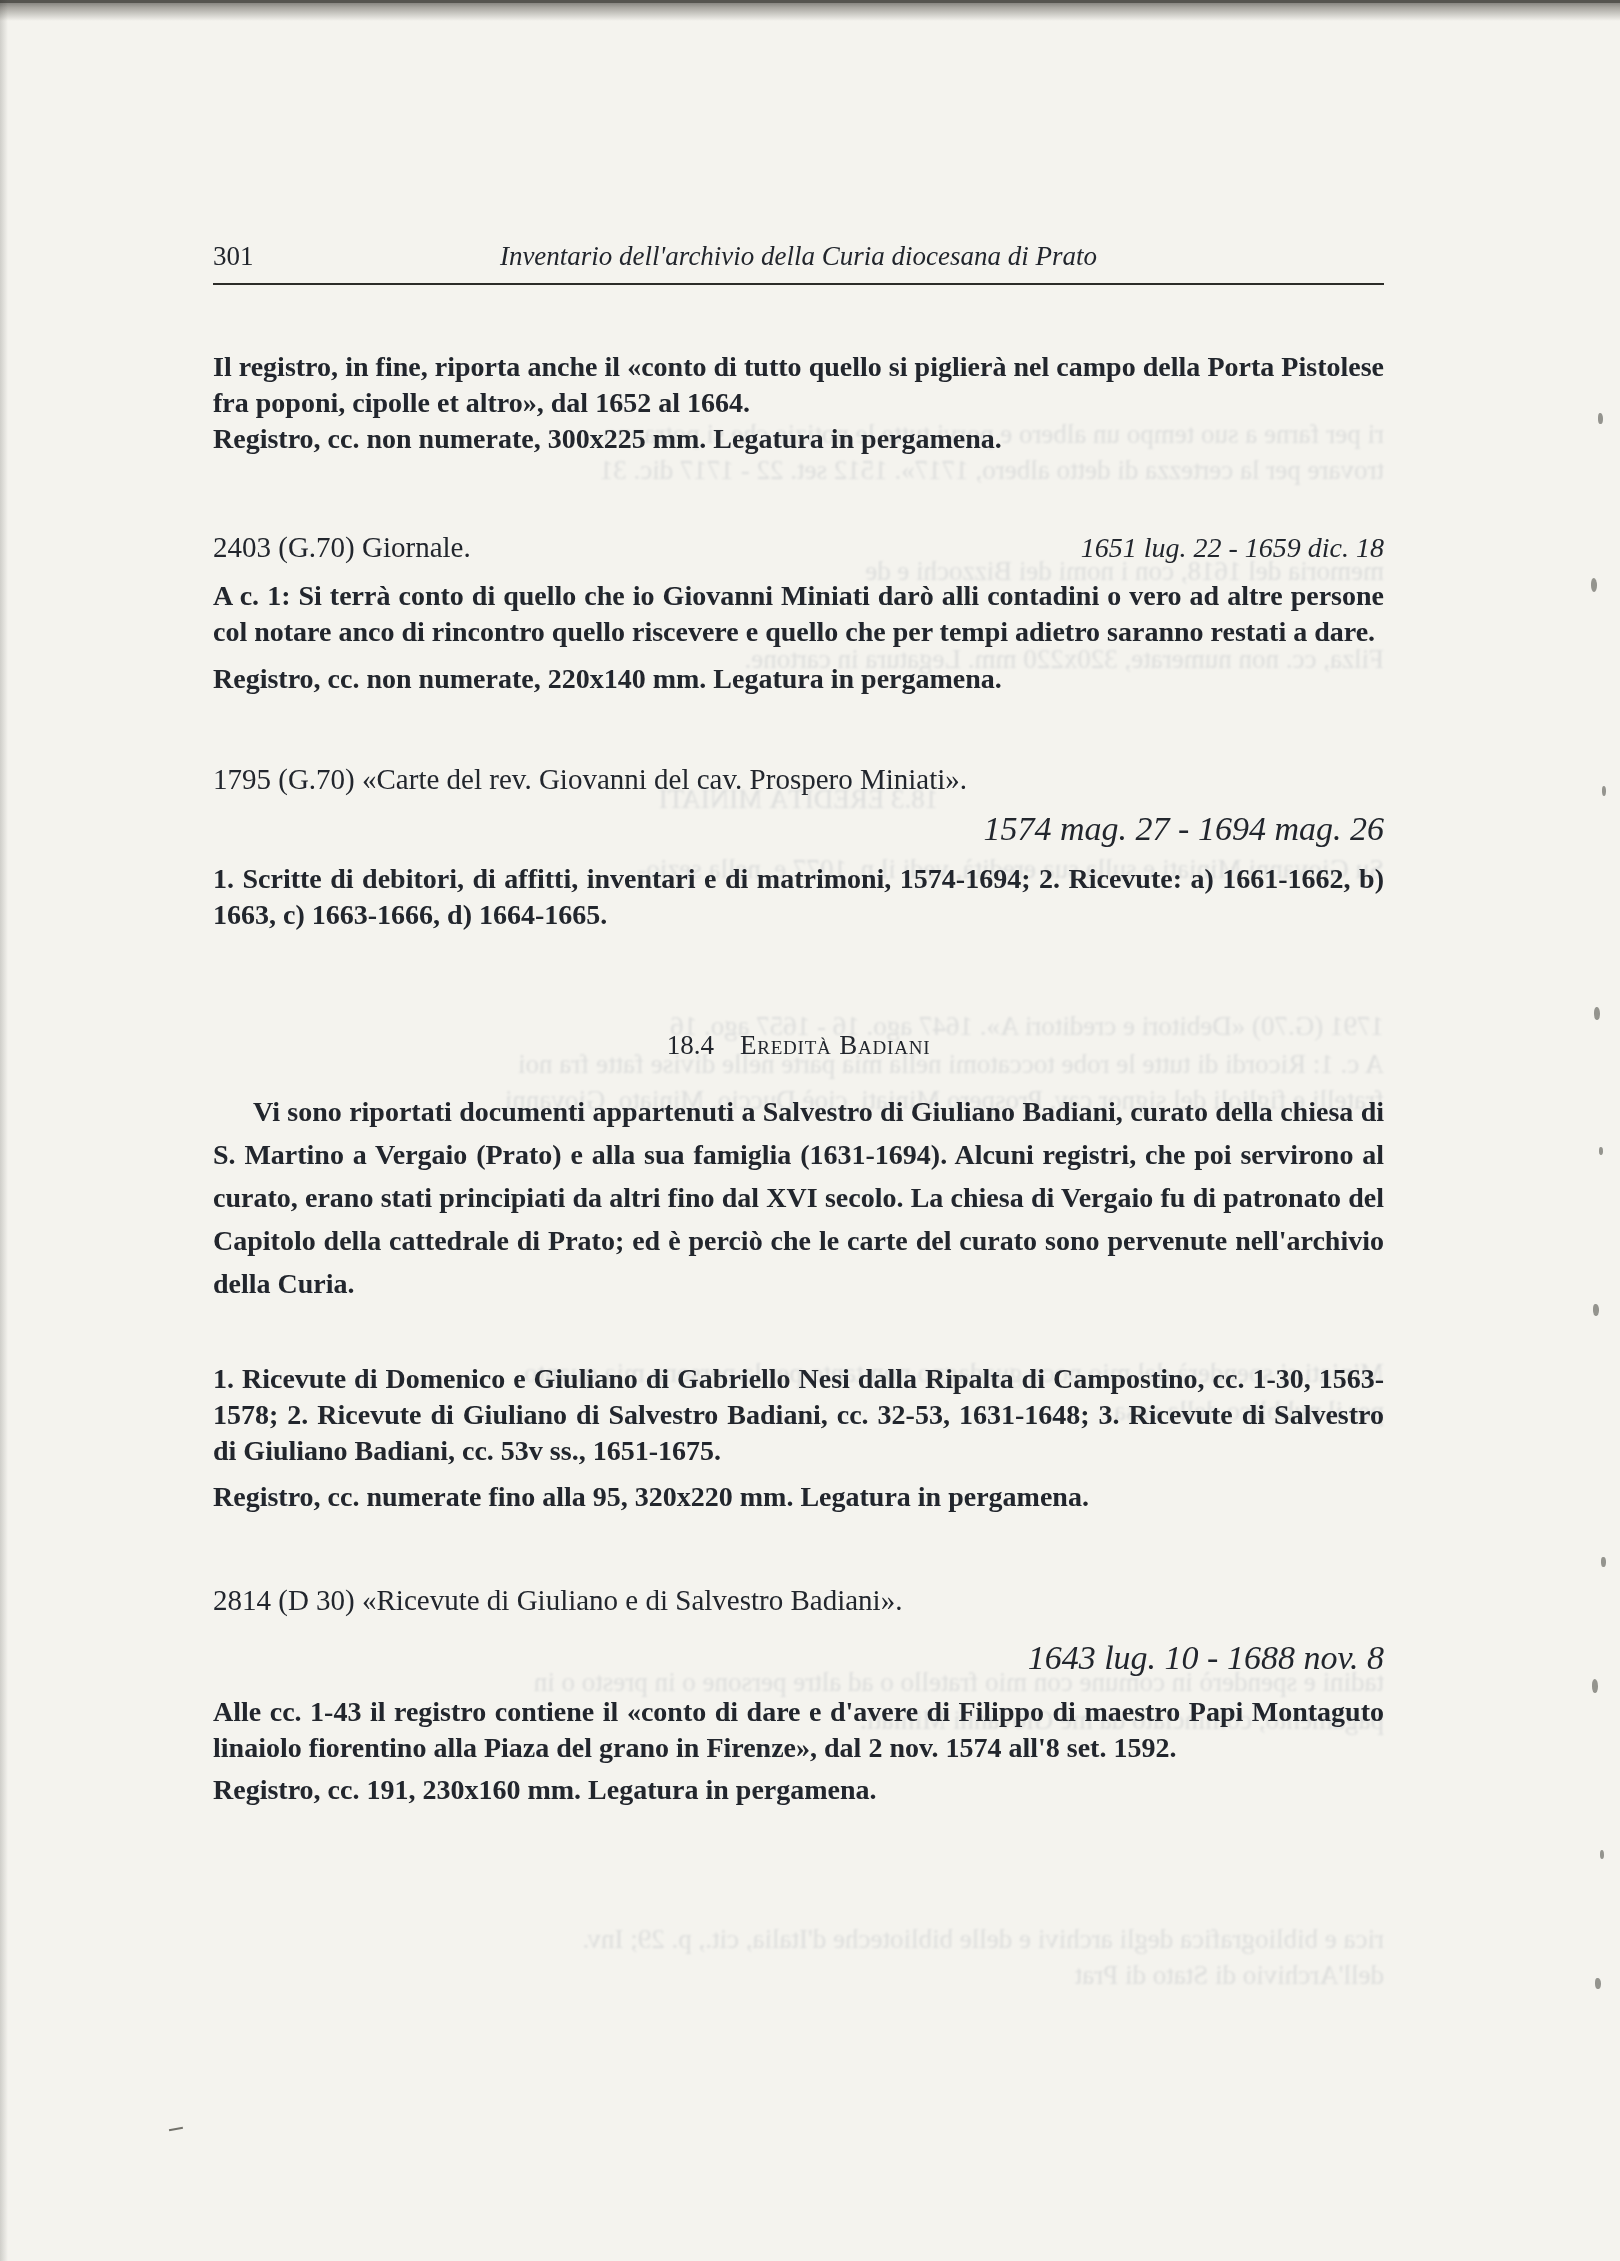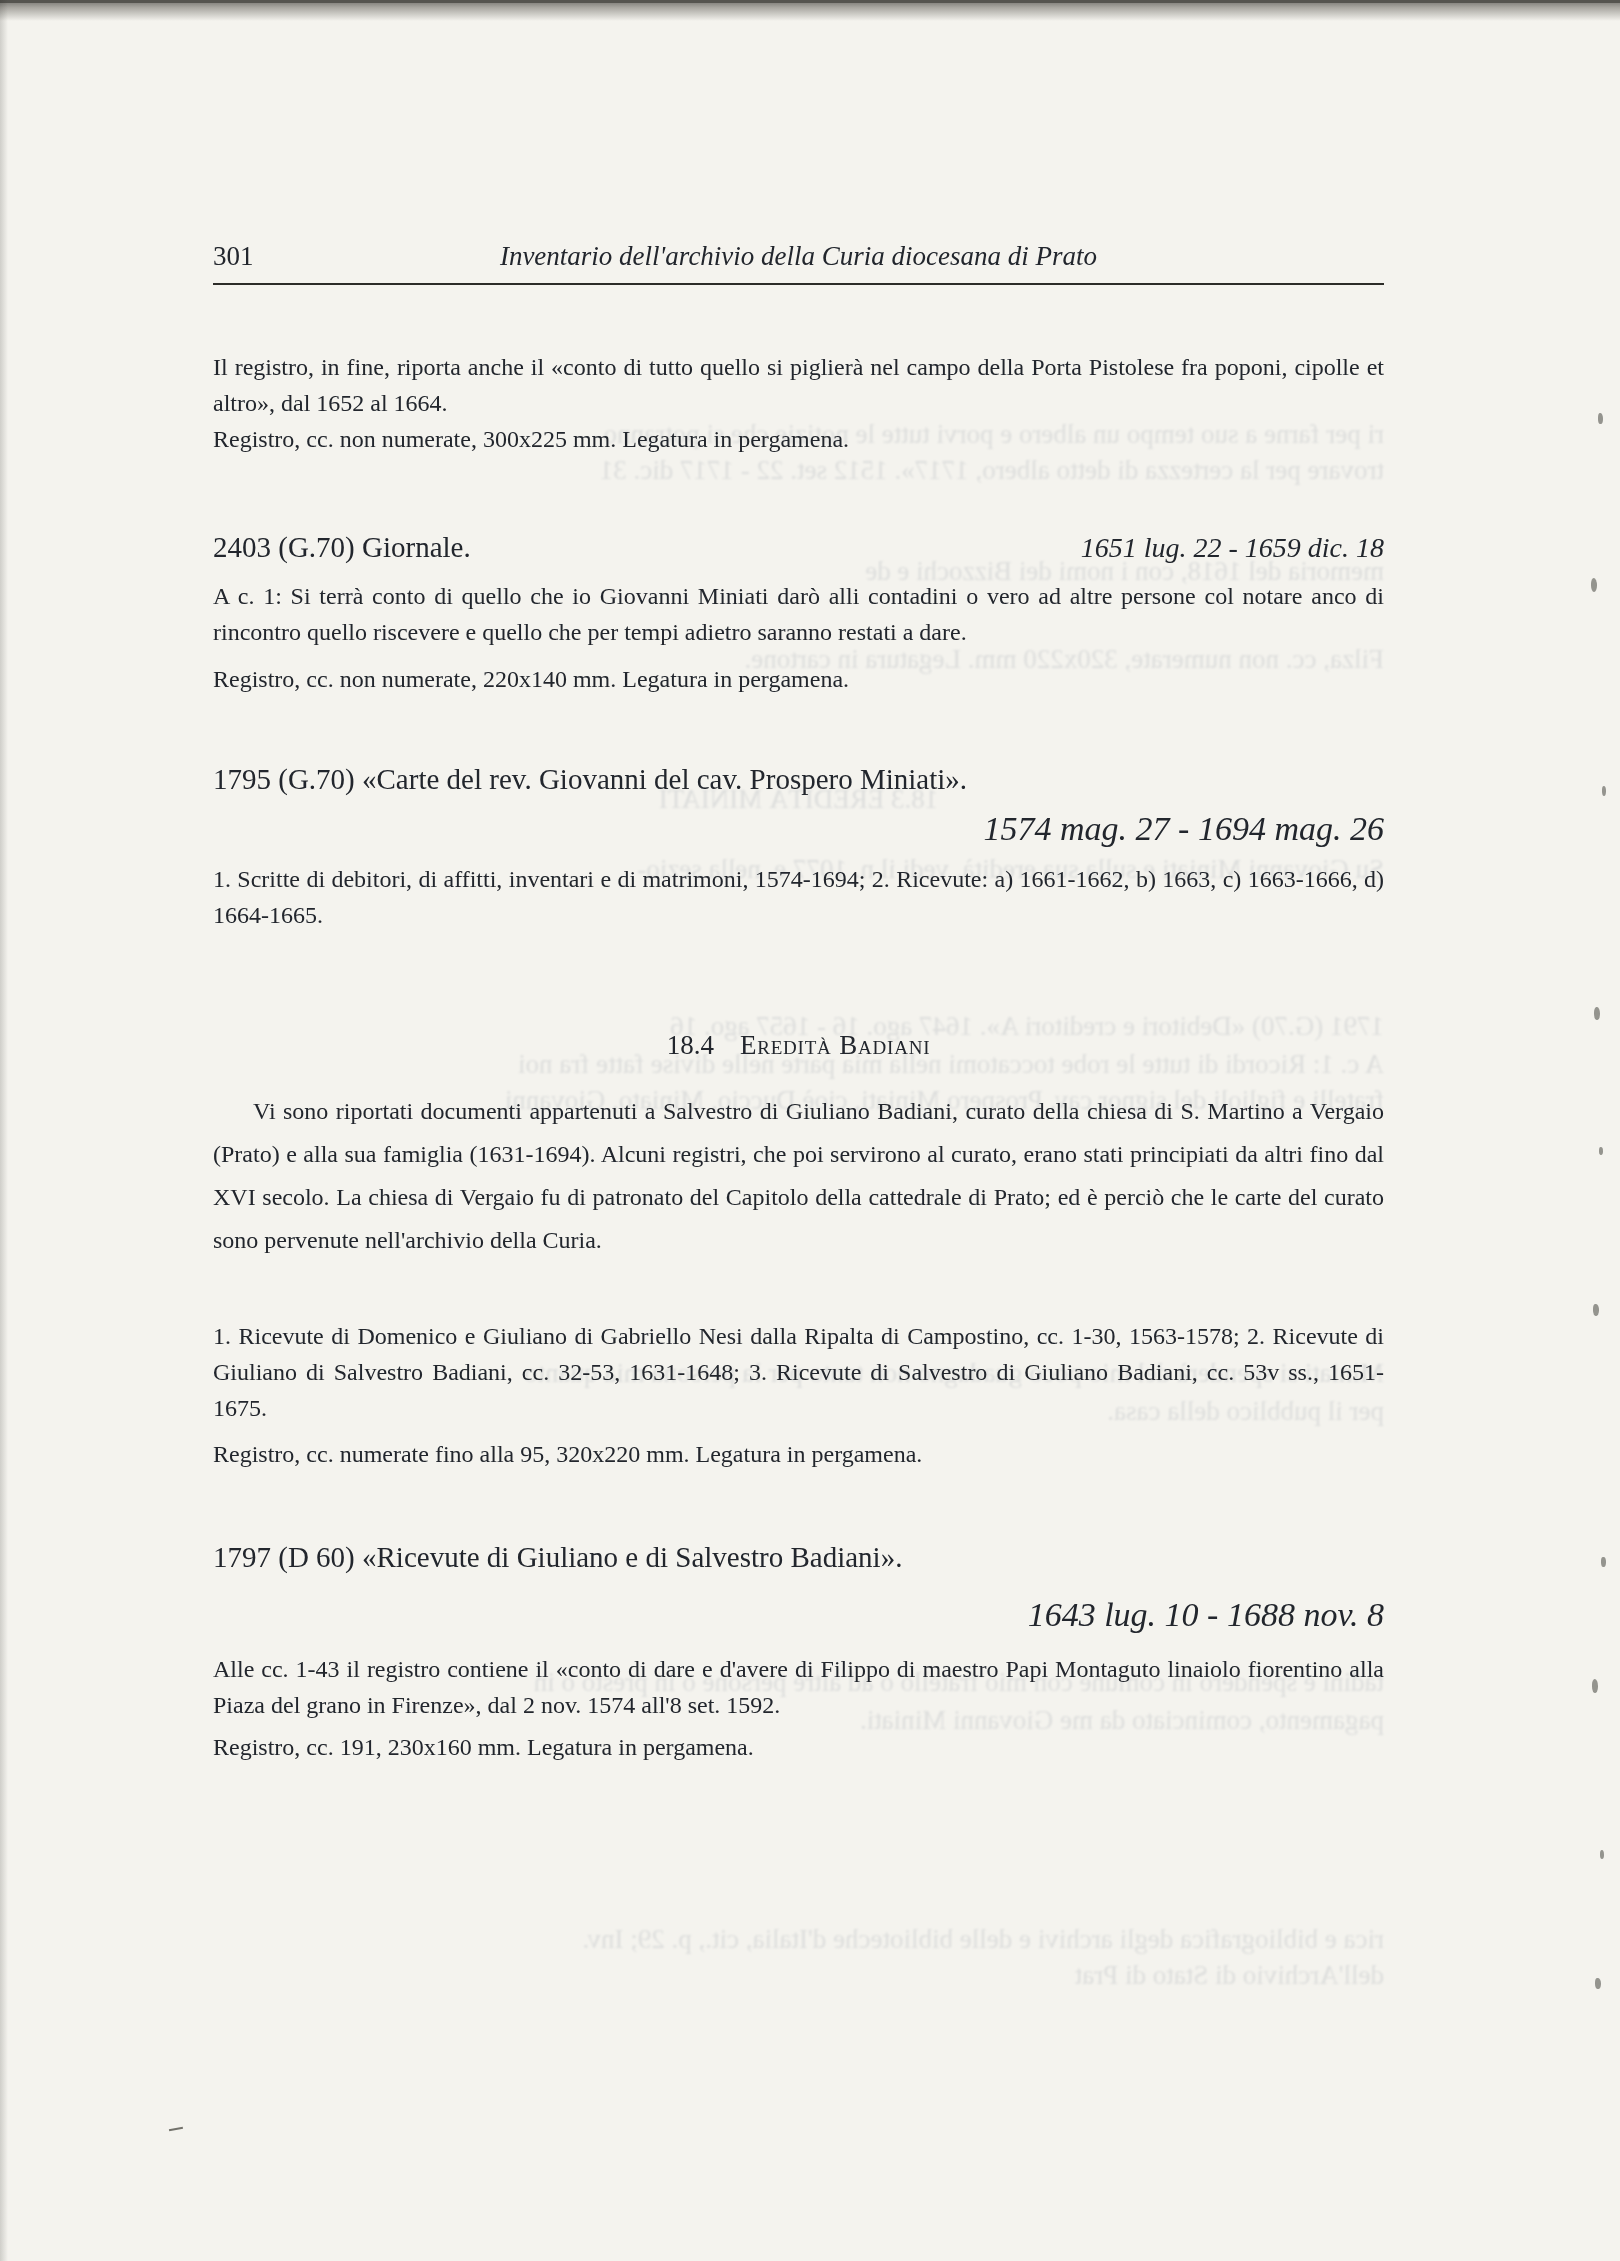--- a/index.html
+++ b/index.html
@@ -55,23 +55,24 @@
     width: 1171px;
     z-index: 2;
   }
   .running-head { position: relative; font-size: 27px; line-height: 37px; }
   .pagenum { position: absolute; left: 0; top: 0; }
   .running-title { display: block; text-align: center; font-style: italic; }
   .head-rule { margin-top: 8px; height: 2.4px; background: #2c2c28; }
 
   p { margin: 0; }
   .body {
-    font-size: 24px;
+    font-size: 28px;
     line-height: 36px;
     text-align: justify;
+    font-weight: bold;
   }
   .note { text-align: left; }
   .indent { text-indent: 40px; }
   .wide { line-height: 43px; }
 
   .entry-head-row {
     display: flex;
     justify-content: space-between;
     align-items: baseline;
     font-size: 29px;
@@ -179,21 +180,21 @@
       <span>18.4</span><span class="section-title">Eredità Badiani</span>
     </div>
     <p class="body wide indent m-secpara">Vi sono riportati documenti appartenuti a Salvestro di Giuliano Badiani, curato della chiesa di S. Martino a Vergaio (Prato) e alla sua famiglia (1631-1694). Alcuni registri, che poi servirono al curato, erano stati principiati da altri fino dal XVI secolo. La chiesa di Vergaio fu di patronato del Capitolo della cattedrale di Prato; ed è perciò che le carte del curato sono pervenute nell'archivio della Curia.</p>
 
     <div class="m-e1796">
       <p class="body mt36">1. Ricevute di Domenico e Giuliano di Gabriello Nesi dalla Ripalta di Campostino, cc. 1-30, 1563-1578; 2. Ricevute di Giuliano di Salvestro Badiani, cc. 32-53, 1631-1648; 3. Ricevute di Salvestro di Giuliano Badiani, cc. 53v ss., 1651-1675.</p>
       <p class="body note mt12">Registro, cc. numerate fino alla 95, 320x220 mm. Legatura in pergamena.</p>
     </div>
 
     <div class="m-e1797">
-      <div class="entry-title">1797 (D 60) «Ricevute di Giuliano e di Salvestro Badiani».</div>
+      <div class="entry-title">2814 (D 30) «Ricevute di Giuliano e di Salvestro Badiani».</div>
       <div class="date-line mt26">1643 lug. 10 - 1688 nov. 8</div>
       <p class="body mt32">Alle cc. 1-43 il registro contiene il «conto di dare e d'avere di Filippo di maestro Papi Montaguto linaiolo fiorentino alla Piaza del grano in Firenze», dal 2 nov. 1574 all'8 set. 1592.</p>
       <p class="body note mt8">Registro, cc. 191, 230x160 mm. Legatura in pergamena.</p>
     </div>
 
   </div>
 
   <div class="speck" style="left:1598px; top:413px;  width:4.8px; height:11.2px;"></div>
   <div class="speck" style="left:1591px; top:578px;  width:6.4px; height:14.4px;"></div>
   <div class="speck" style="left:1602px; top:786px;  width:4px; height:9.6px;"></div>

